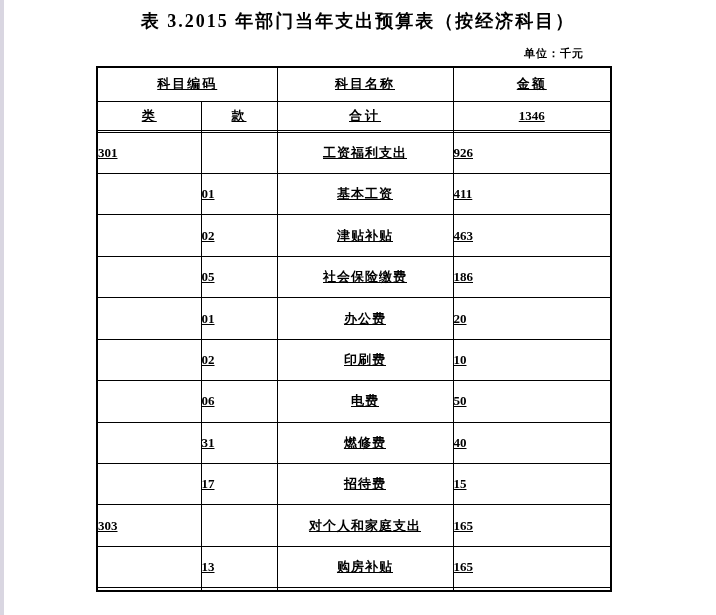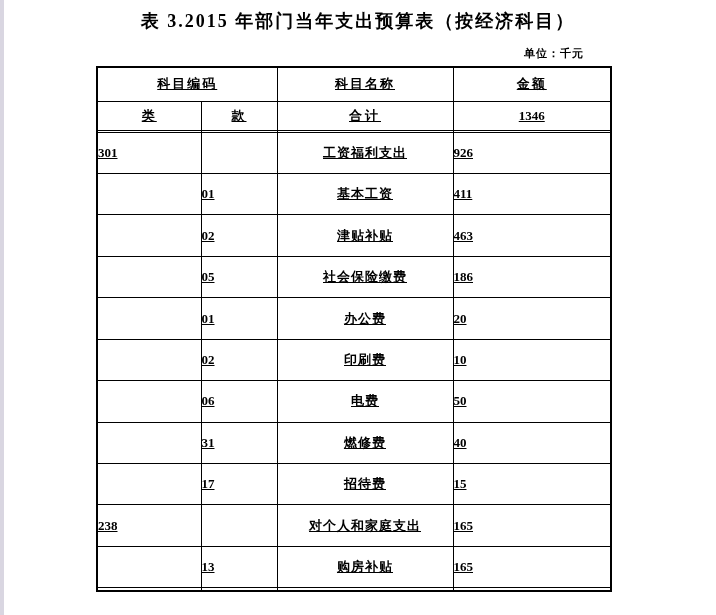--- a/index.html
+++ b/index.html
@@ -166,21 +166,21 @@
     <td class="subject">燃修费</td>
     <td class="amount">40</td>
   </tr>
         <tr>
     <td class="code"></td>
     <td class="code">17</td>
     <td class="subject">招待费</td>
     <td class="amount">15</td>
   </tr>
         <tr>
-    <td class="code">238</td>
+    <td class="code">303</td>
     <td class="code"></td>
     <td class="subject">对个人和家庭支出</td>
     <td class="amount">165</td>
   </tr>
         <tr>
     <td class="code"></td>
     <td class="code">13</td>
     <td class="subject">购房补贴</td>
     <td class="amount">165</td>
   </tr>

